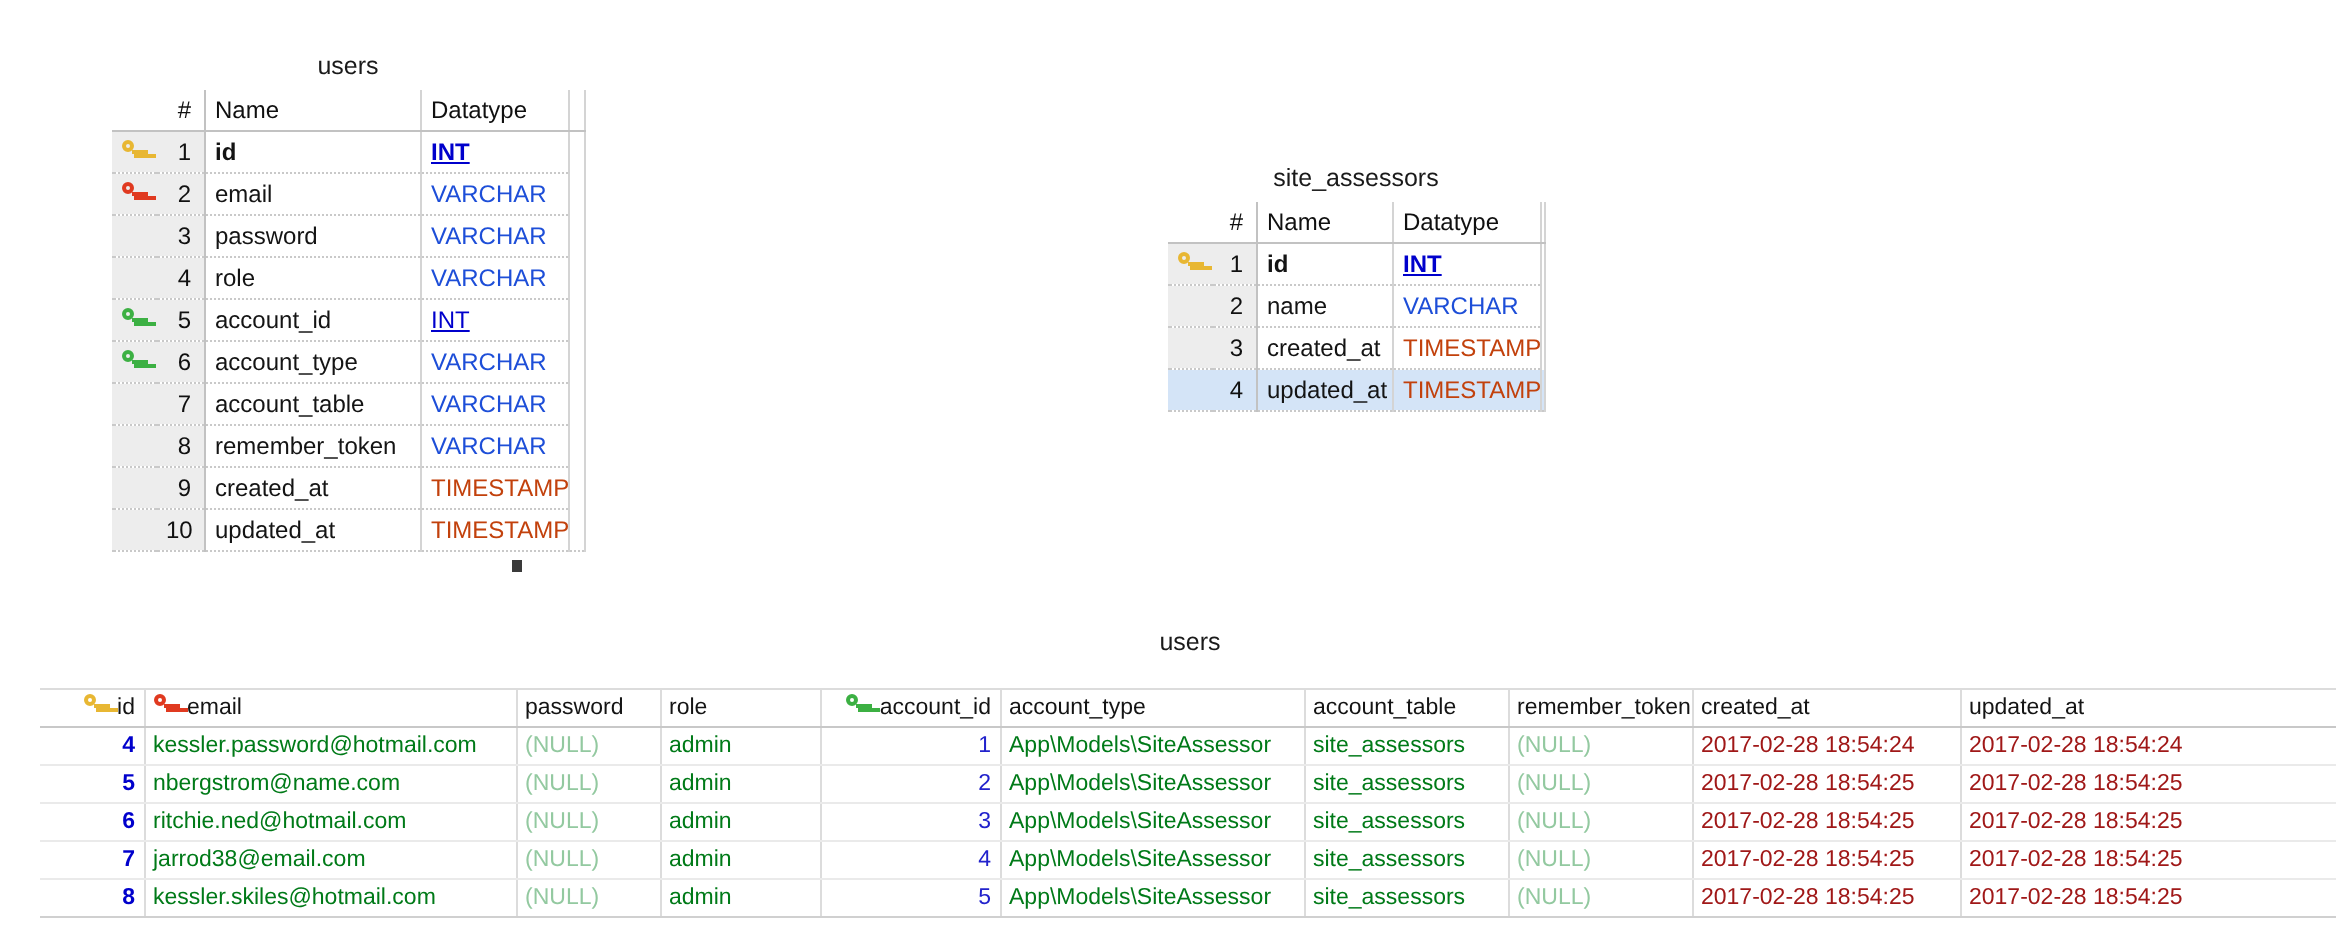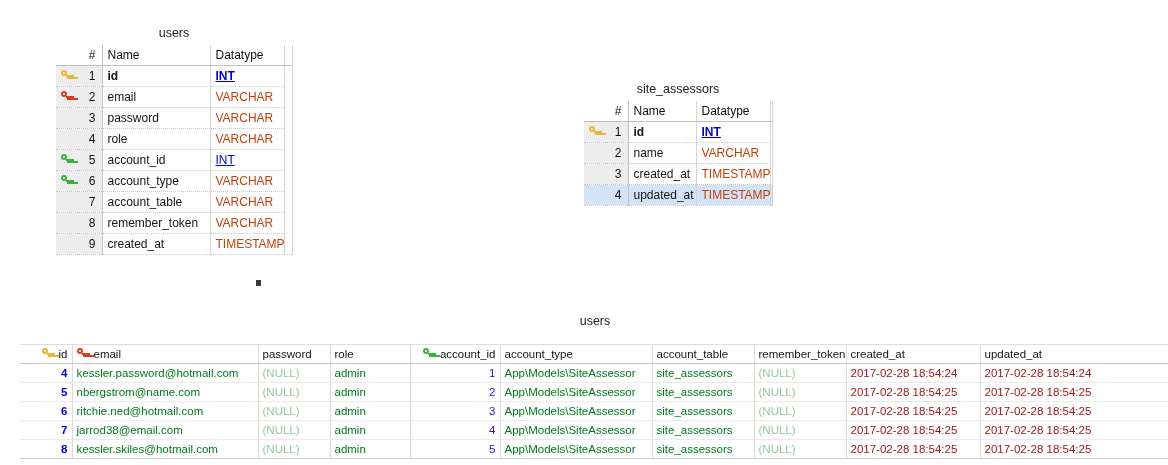--- a/index.html
+++ b/index.html
@@ -69,21 +69,21 @@
   }
   .schema-grid thead th.col-key,
   .schema-grid thead th.col-num {
     background: #ffffff;
   }
   .schema-grid td.col-name { color: #141414; }
   .schema-grid td.col-type { color: #008000; }
   .schema-grid tr.is-pk td.col-name,
   .schema-grid tr.is-pk td.col-type { font-weight: bold; }
   .schema-grid td.type-INT { color: #0000cc; text-decoration: underline; }
-  .schema-grid td.type-VARCHAR { color: #c2410c; }
+  .schema-grid td.type-VARCHAR { color: #1d4ed8; }
   .schema-grid td.type-TIMESTAMP { color: #c2410c; }
   .schema-grid tr.row-selected td { background: #d4e4f7; }
   .schema-grid tr.row-selected td.col-key,
   .schema-grid tr.row-selected td.col-num { background: #d4e4f7; }
   .schema-grid tr:last-child td { border-bottom: 1px dotted #c9c9c9; }
   .schema-grid td.col-pad { border-right: 1px solid #d4d4d4; border-bottom: none; background: #fff; }
 
   
   .keyicon {
     display: inline-block;
@@ -253,20 +253,27 @@
           <td class="col-key"></td>
           <td class="col-num">8</td>
           <td class="col-name">remember_token</td>
           <td class="col-type type-VARCHAR">VARCHAR</td>
           <td class="col-pad"></td>
         </tr>
         <tr>
           <td class="col-key"></td>
           <td class="col-num">9</td>
           <td class="col-name">created_at</td>
+          <td class="col-type type-TIMESTAMP">TIMESTAMP</td>
+          <td class="col-pad"></td>
+        </tr>
+        <tr>
+          <td class="col-key"></td>
+          <td class="col-num">10</td>
+          <td class="col-name">updated_at</td>
           <td class="col-type type-TIMESTAMP">TIMESTAMP</td>
           <td class="col-pad"></td>
         </tr>
       </tbody>
   </table>
 </div>
 
 <div class="schema-table" style="left:584px; top:82px; width:188px;">
   <div class="schema-title">site_assessors</div>
   <table class="schema-grid" style="width:188px;">

